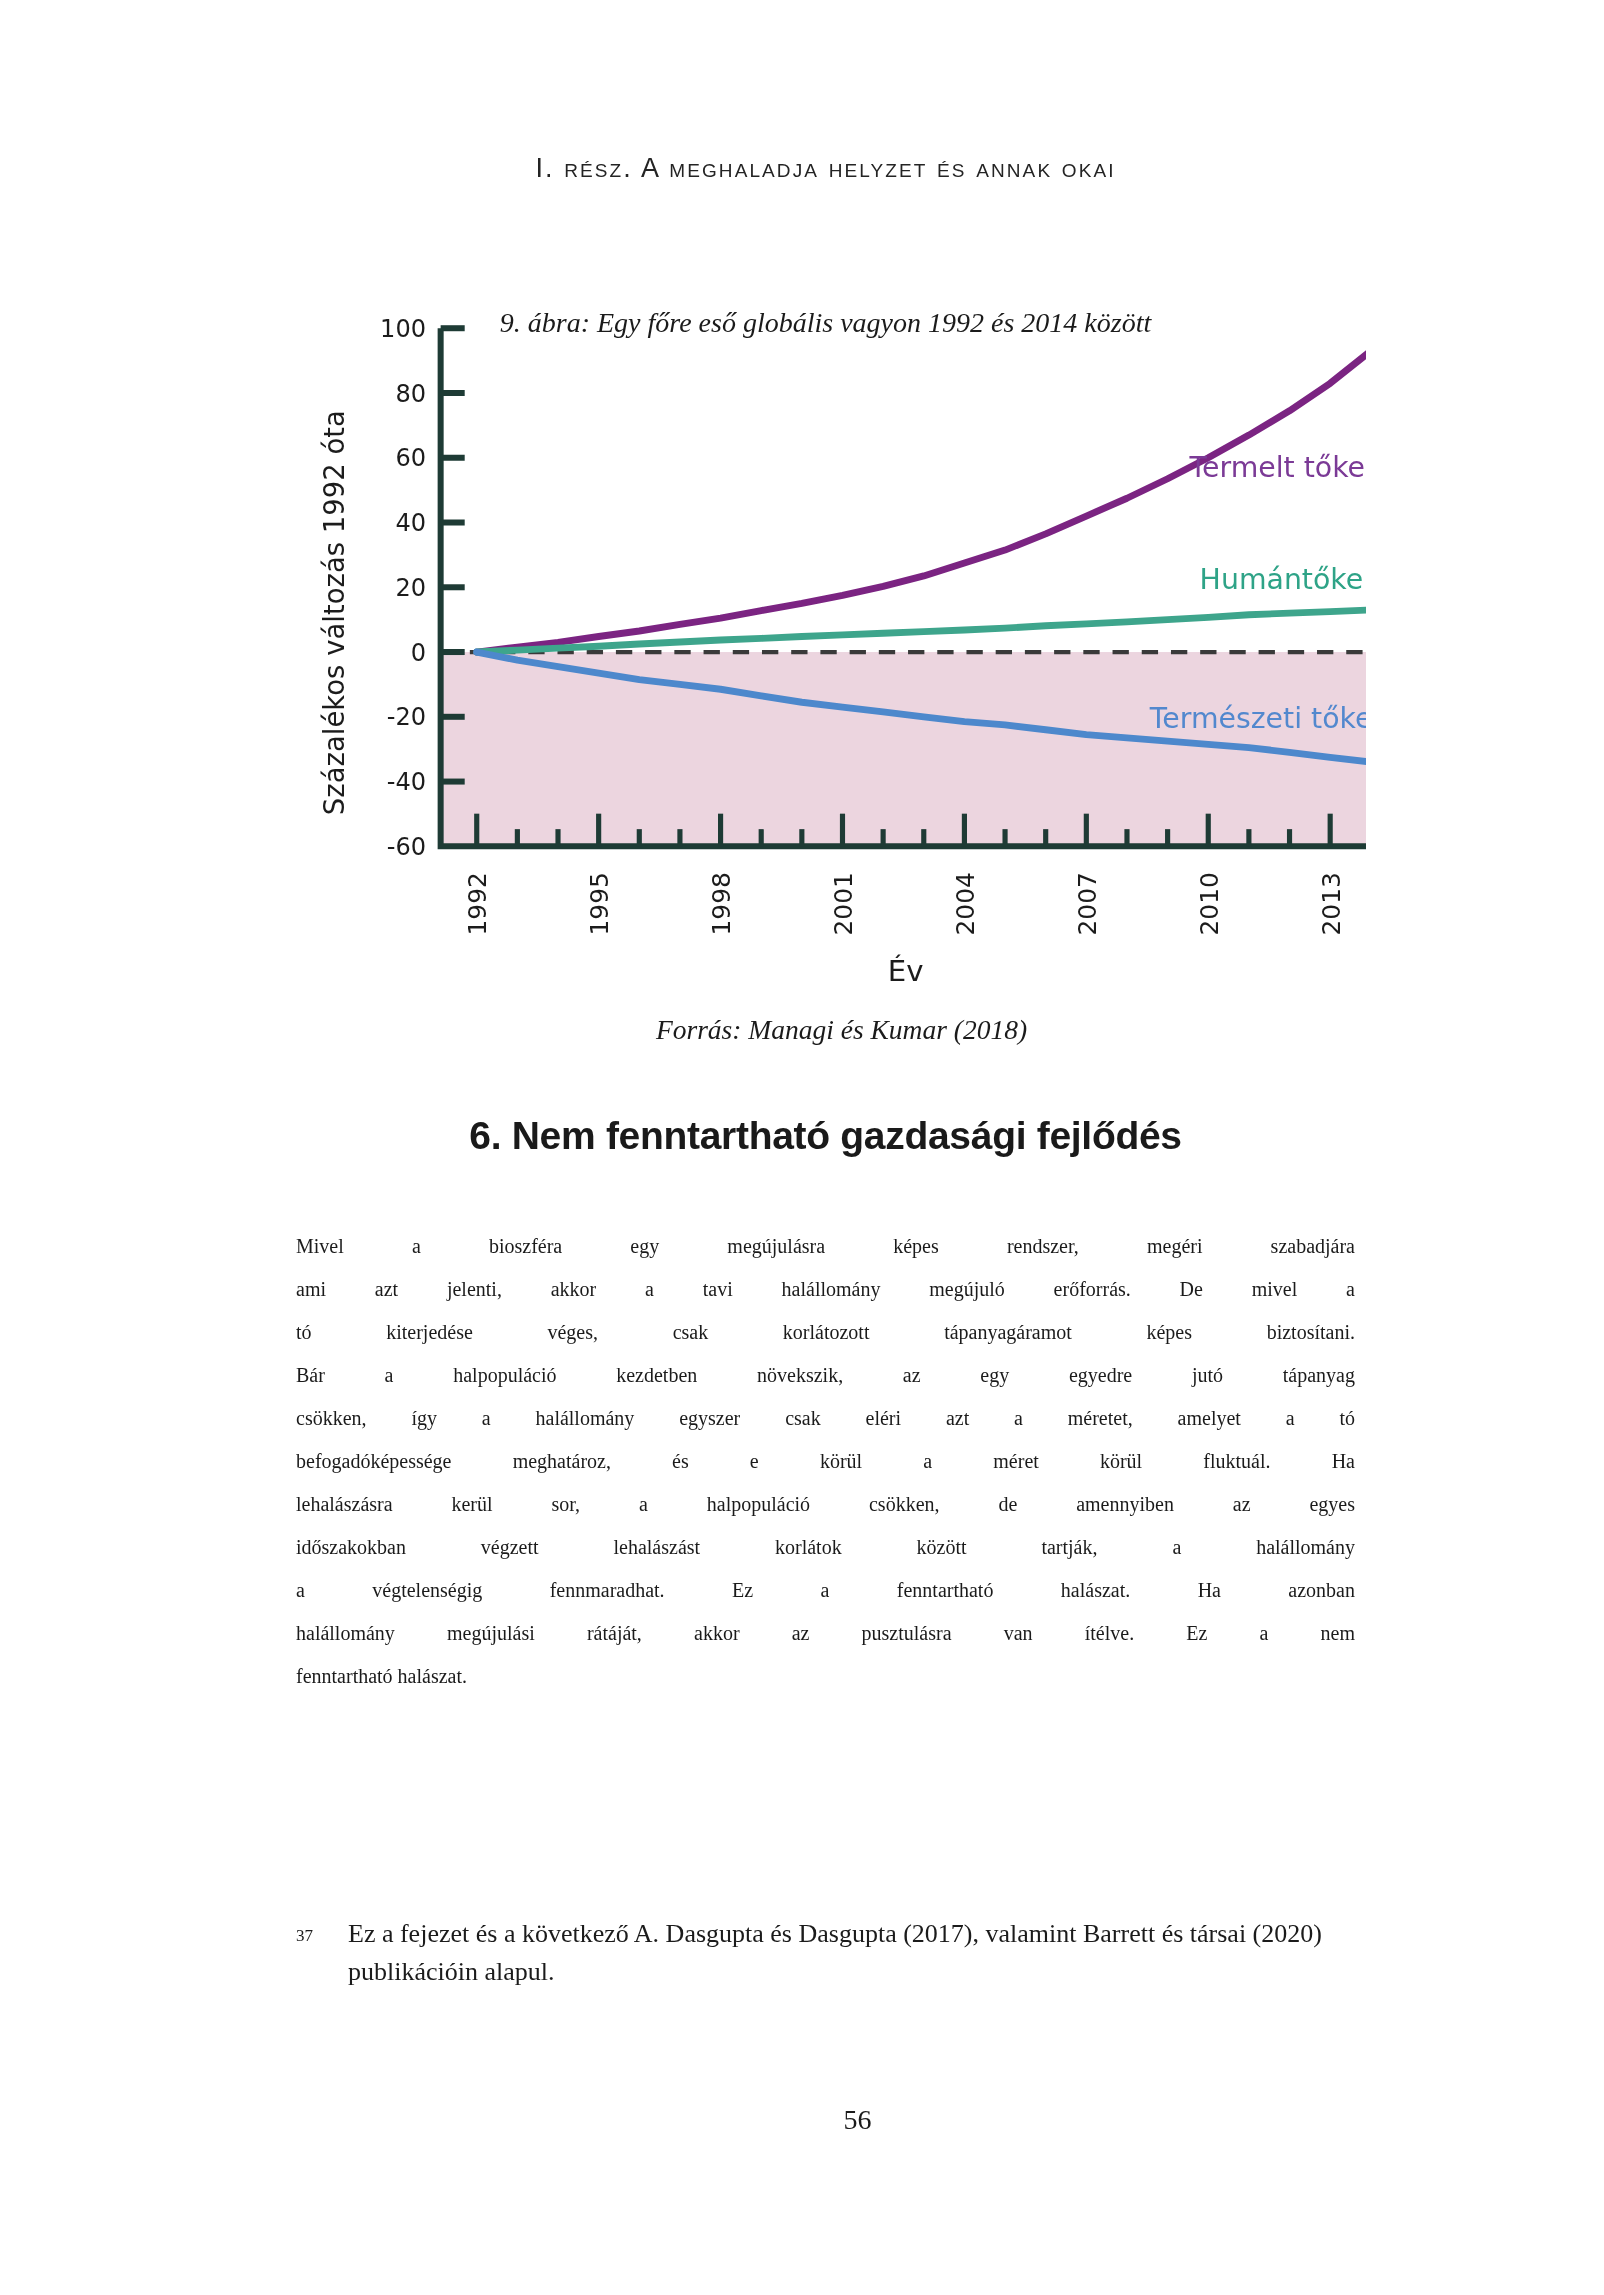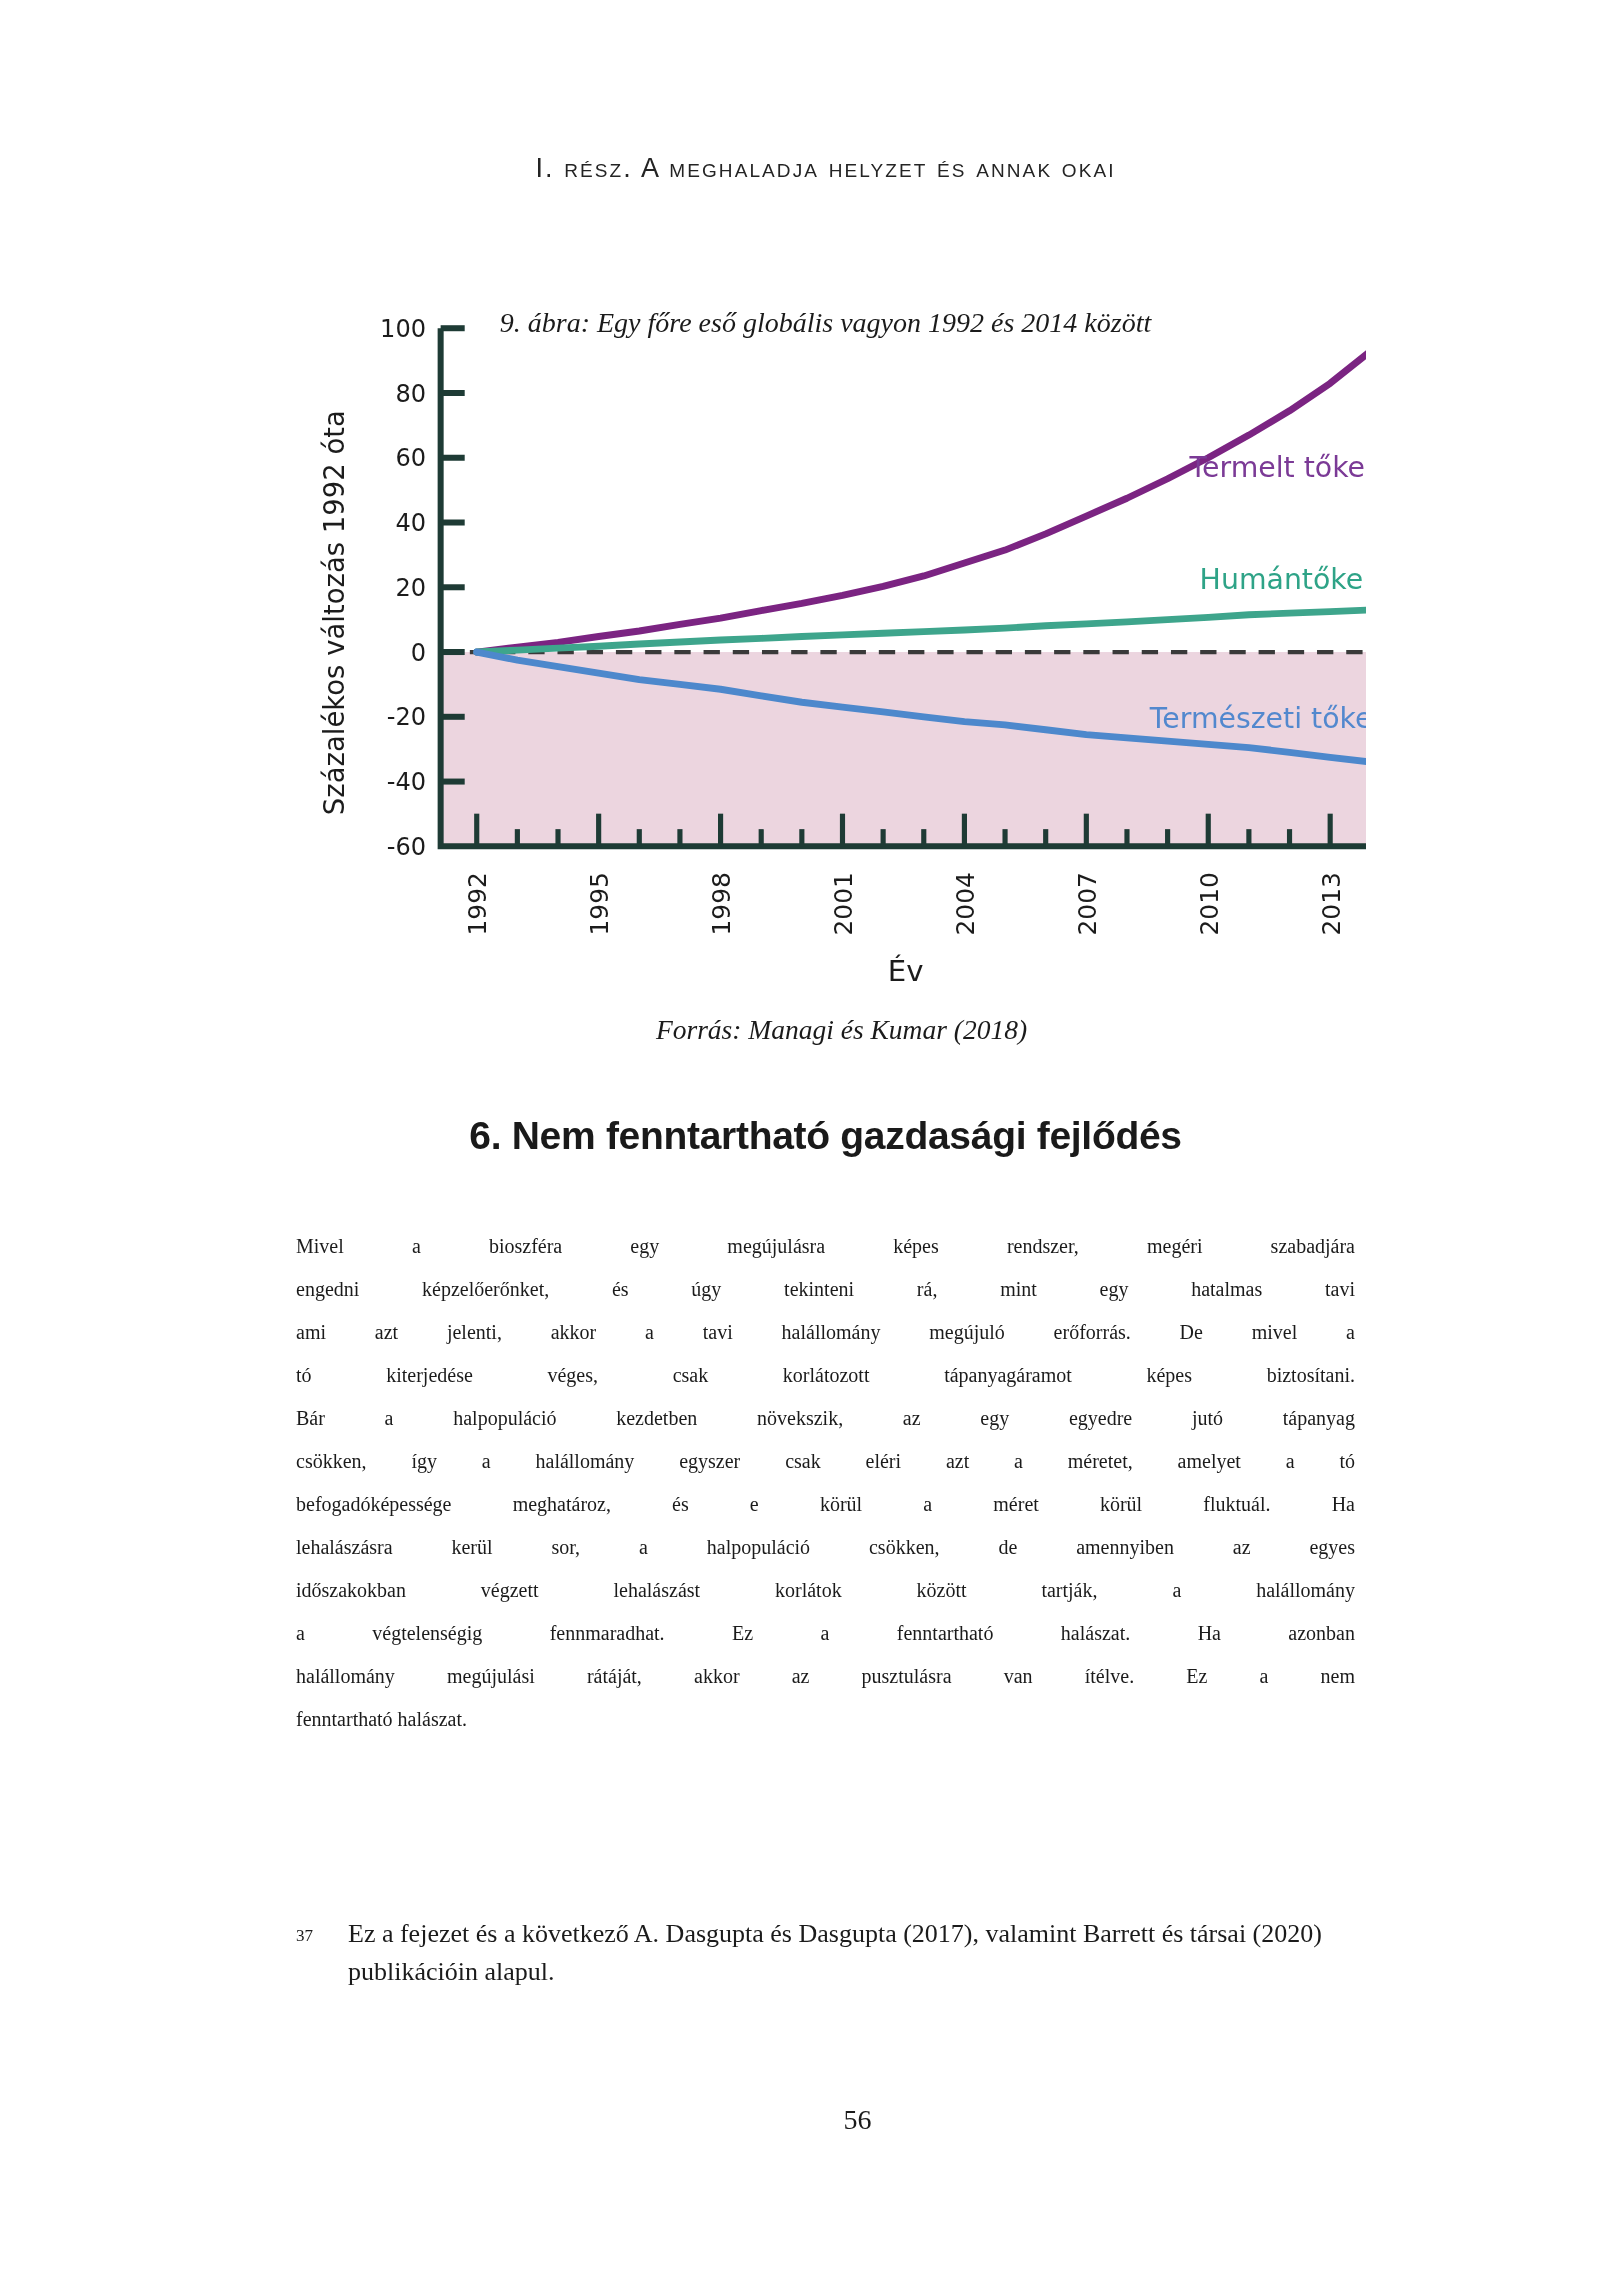--- a/index.html
+++ b/index.html
@@ -100,21 +100,20 @@
       <text x="714.3" y="782" text-anchor="middle" font-size="34" fill="#1c1c1c">Év</text>
       <text x="60" y="353" transform="rotate(-90 60 353)" text-anchor="middle" font-size="32" fill="#1c1c1c">Százalékos változás 1992 óta</text>
     </svg>
 
   <div class="fig-source">Forrás: Managi és Kumar (2018)</div>
 
   <div class="section-heading">6. Nem fenntartható gazdasági fejlődés</div>
 
   <div class="body-par">
       <div class="body-line">Mivel a bioszféra egy megújulásra képes rendszer, megéri szabadjára</div>
-      <div class="body-line">engedni képzelőerőnket, és úgy tekinteni rá, mint egy hatalmas tavi</div>
       <div class="body-line">ami azt jelenti, akkor a tavi halállomány megújuló erőforrás. De mivel a</div>
       <div class="body-line">tó kiterjedése véges, csak korlátozott tápanyagáramot képes biztosítani.</div>
       <div class="body-line">Bár a halpopuláció kezdetben növekszik, az egy egyedre jutó tápanyag</div>
       <div class="body-line">csökken, így a halállomány egyszer csak eléri azt a méretet, amelyet a tó</div>
       <div class="body-line">befogadóképessége meghatároz, és e körül a méret körül fluktuál. Ha</div>
       <div class="body-line">lehalászásra kerül sor, a halpopuláció csökken, de amennyiben az egyes</div>
       <div class="body-line">időszakokban végzett lehalászást korlátok között tartják, a halállomány</div>
       <div class="body-line">a végtelenségig fennmaradhat. Ez a fenntartható halászat. Ha azonban</div>
       <div class="body-line">halállomány megújulási rátáját, akkor az pusztulásra van ítélve. Ez a nem</div>
       <div class="body-line last">fenntartható halászat.</div>

